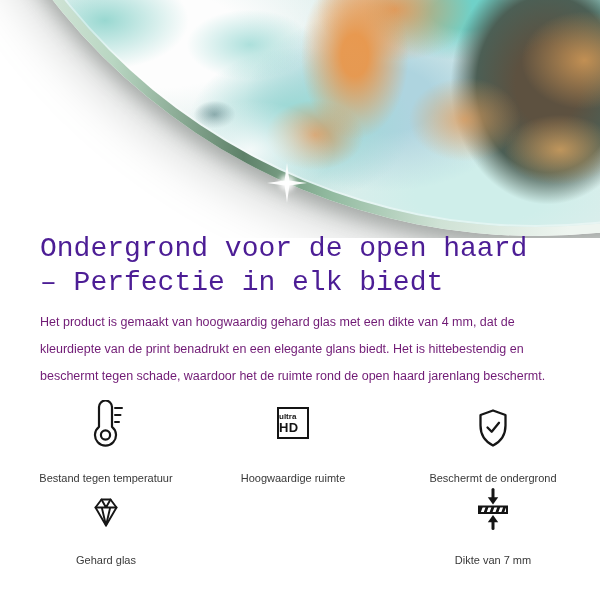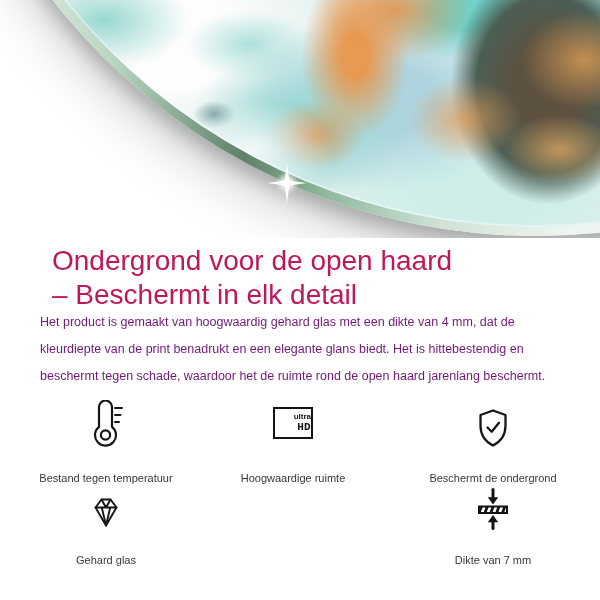--- a/index.html
+++ b/index.html
@@ -43,48 +43,48 @@
       radial-gradient(90px 50px at 26.3% 84.9%, rgba(120,205,198,.6), transparent 70%),
       radial-gradient(160px 110px at 30.5% 91.5%, #9fd9d6 20%, rgba(159,217,214,0) 70%),
       radial-gradient(200px 130px at 37.5% 89.5%, #aed4df 25%, transparent 70%),
       radial-gradient(220px 90px at 45.4% 97.4%, #cfeeea 30%, transparent 75%),
       radial-gradient(280px 160px at 18.9% 84.5%, #fdfdfd 30%, rgba(253,253,253,0) 70%),
       linear-gradient(#e6f2f0,#ddeeec);
   }
   .sparkle{position:absolute;left:263px;top:159px;}
   
   .title{
-    position:absolute;left:40px;top:232px;margin:12px;
-    font-family:Liberation Sans, sans-serif;
-    font-weight:400;font-size:28px;line-height:34px;color:#be185d;
+    position:absolute;left:40px;top:232px;margin:0;
+    font-family:Liberation Mono, monospace;
+    font-weight:400;font-size:28px;line-height:34px;color:#4c1d95;
   }
   .title span{display:block;}
   .desc{
     position:absolute;left:40px;top:309px;width:528px;margin:0;
     font-size:12.5px;line-height:27px;color:#701a75;
   }
   
   .features{position:absolute;left:0;top:400px;width:600px;height:160px;}
   .cell{
     position:absolute;width:170px;
     display:flex;flex-direction:column;align-items:center;
   }
   .c1{left:21px}.c2{left:208px}.c3{left:408px}
   .r1{top:0}.r2{top:88px}
   .iconwrap{display:flex;align-items:flex-end;justify-content:center;}
   .r1 .iconwrap{height:48px;}
   .r2 .iconwrap{height:42px;}
   .label{margin-top:24px;font-size:11px;color:#383838;white-space:nowrap;}
   .uhd{
     width:28px;height:28px;border:2.5px solid #141414;box-sizing:content-box;
-    display:flex;flex-direction:column;align-items:flex-end;justify-content:center;
-    margin-bottom:9px;color:#141414;padding-left:8px;
+    display:flex;flex-direction:column;align-items:flex-start;justify-content:center;
+    margin-bottom:9px;color:#141414;
   }
   .uhd .t1{font-size:8px;font-weight:bold;line-height:9px;}
-  .uhd .t2{font-size:11px;font-weight:bold;line-height:13px;letter-spacing:.3px;font-family:Liberation Mono, monospace;}
+  .uhd .t2{font-size:13px;font-weight:bold;line-height:13px;letter-spacing:.3px;}
   svg .ln{fill:none;stroke:#161616;stroke-linecap:round;stroke-linejoin:round;}
 </style>
 </head>
 <body>
 
 <div class="hero">
   <div class="glass-edge"></div>
   <div class="glass-art"></div>
   <svg class="sparkle" width="48" height="48" viewBox="0 0 48 48">
     <defs>
@@ -95,21 +95,21 @@
           <feGaussianBlur stdDeviation="0.5"></feGaussianBlur>
         </filter>
     </defs>
     <circle cx="24" cy="24" r="8" fill="#ffffff" opacity="0.85" filter="url(#blur1)"></circle>
     <path d="M24 4 L26.4 21.6 L44 24 L26.4 26.4 L24 44 L21.6 26.4 L4 24 L21.6 21.6 Z" fill="#ffffff" opacity="0.95" filter="url(#blur2)"></path>
   </svg>
 </div>
 
 <h1 class="title">
   <span>Ondergrond voor de open haard</span>
-  <span>– Beschermt in elk detail</span>
+  <span>– Perfectie in elk biedt</span>
 </h1>
 
 <p class="desc">Het product is gemaakt van hoogwaardig gehard glas met een dikte van 4 mm, dat de kleurdiepte van de print benadrukt en een elegante glans biedt. Het is hittebestendig en beschermt tegen schade, waardoor het de ruimte rond de open haard jarenlang beschermt.</p>
 
 <div class="features">
 
   <div class="cell c1 r1">
     <div class="iconwrap">
       <svg width="34" height="48" viewBox="0 0 34 48">
         <path class="ln" stroke-width="2.2" d="M10 26.8 V7 a6.5 6.5 0 0 1 13 0 v19.8 a10.5 10.5 0 1 1 -13 0 Z"></path>

